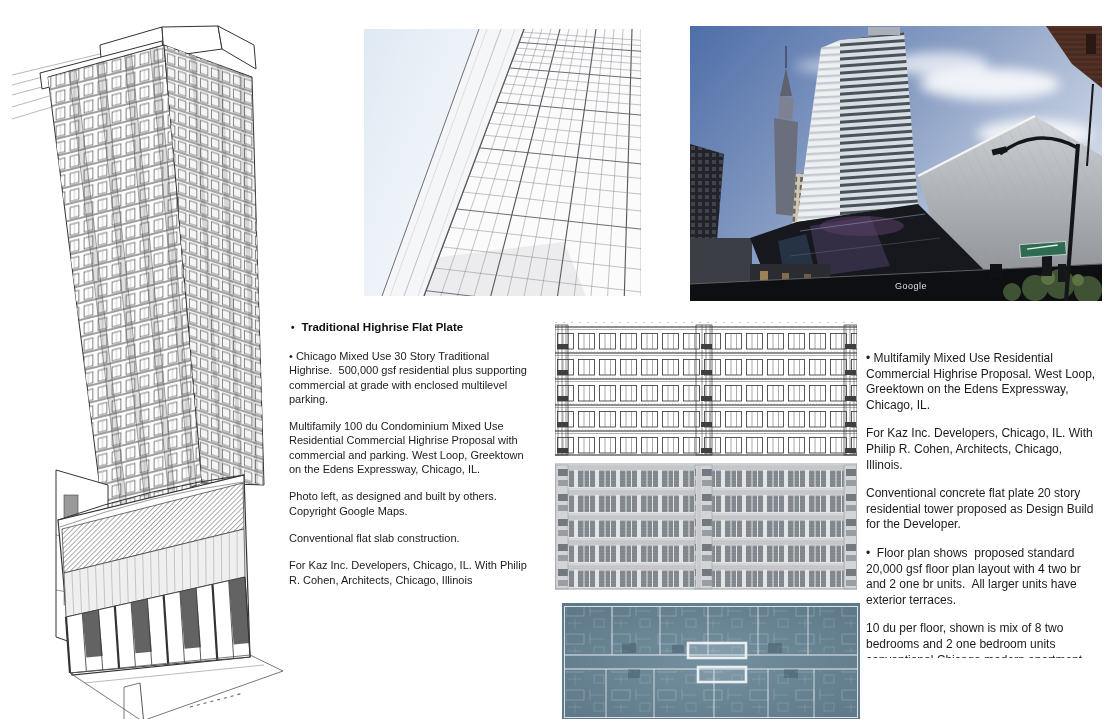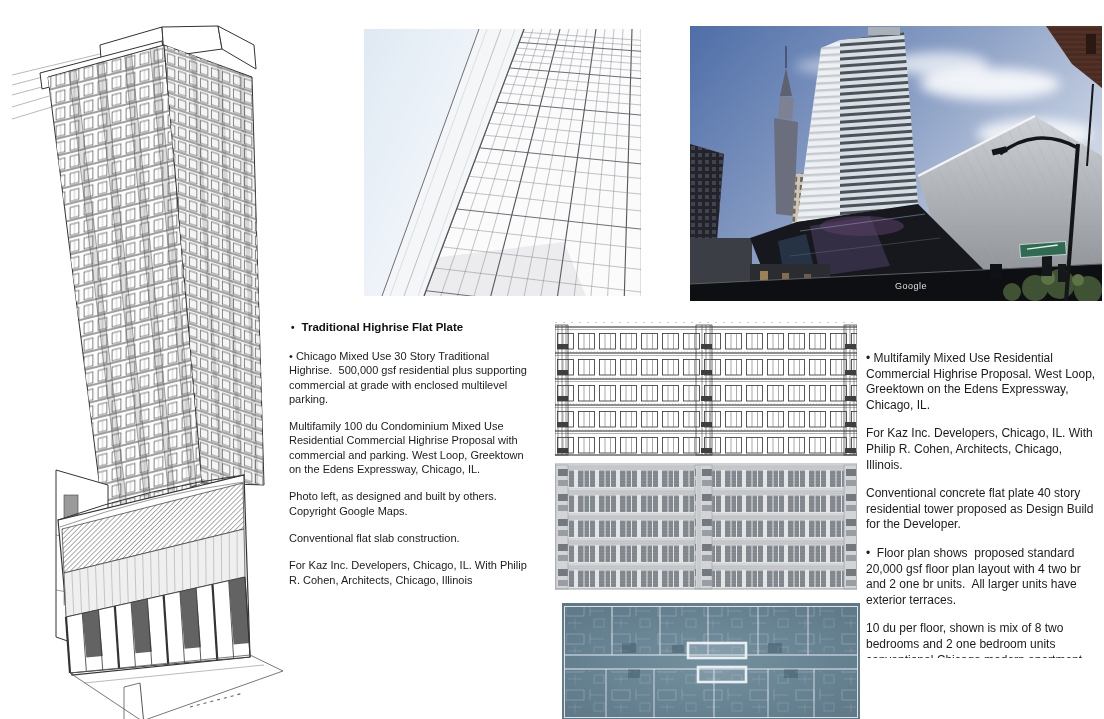--- a/index.html
+++ b/index.html
@@ -480,18 +480,18 @@
         <rect x="206" y="40" width="14" height="10"></rect>
           <rect x="66" y="66" width="12" height="9"></rect>
         <rect x="222" y="66" width="14" height="9"></rect>
       </g>
     </svg>
   </figure>
 
   <div class="abs col-right" style="left:866px;top:351px;">
     <p class="para">• Multifamily Mixed Use Residential Commercial Highrise Proposal. West Loop, Greektown on the Edens Expressway, Chicago, IL.</p>
     <p class="para">For Kaz Inc. Developers, Chicago, IL. With Philip R. Cohen, Architects, Chicago, Illinois.</p>
-    <p class="para">Conventional concrete flat plate 40 story residential tower proposed as Design Build for the Developer.</p>
+    <p class="para">Conventional concrete flat plate 20 story residential tower proposed as Design Build for the Developer.</p>
     <p class="para">•  Floor plan shows  proposed standard 20,000 gsf floor plan layout with 4 two br and 2 one br units.  All larger units have exterior terraces.</p>
     <p class="para">10 du per floor, shown is mix of 8 two bedrooms and 2 one bedroom units conventional Chicago modern apartment units</p>
   </div>
 
 </div>
 
 </body></html>

